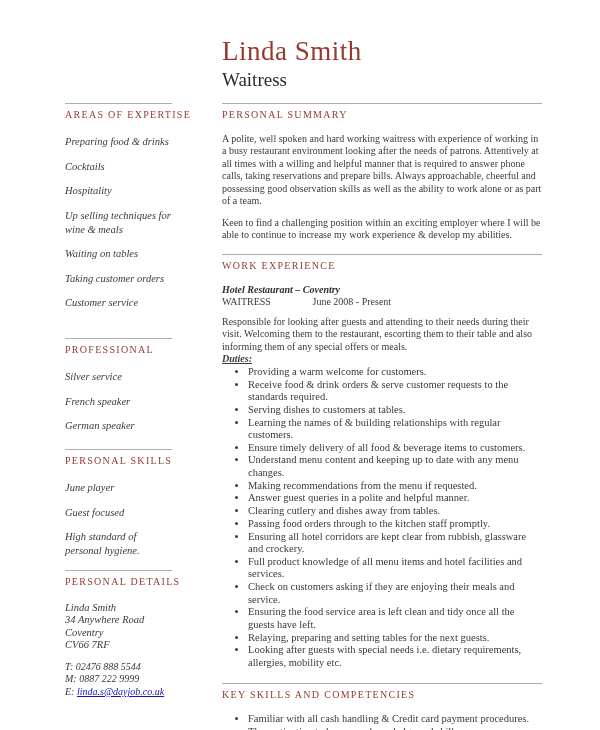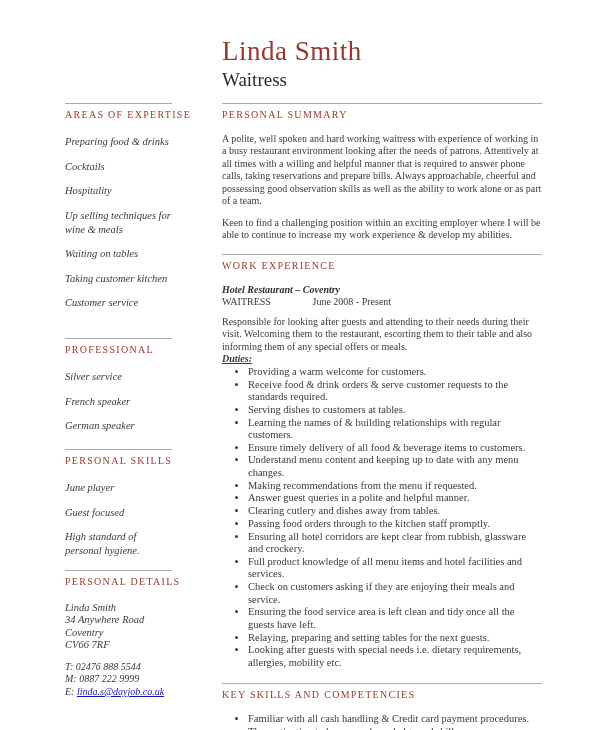--- a/index.html
+++ b/index.html
@@ -76,21 +76,21 @@
     <aside class="sidebar">
 
       <div class="section sec-expertise">
         <h3>AREAS OF EXPERTISE</h3>
         <ul class="side-list">
           <li>Preparing food &amp; drinks</li>
           <li>Cocktails</li>
           <li>Hospitality</li>
           <li>Up selling techniques for wine &amp; meals</li>
           <li>Waiting on tables</li>
-          <li>Taking customer kitchen</li>
+          <li>Taking customer orders</li>
           <li>Customer service</li>
         </ul>
       </div>
 
       <div class="section sec-professional">
         <h3>PROFESSIONAL</h3>
         <ul class="side-list">
           <li>Silver service</li>
           <li>French speaker</li>
           <li>German speaker</li>

